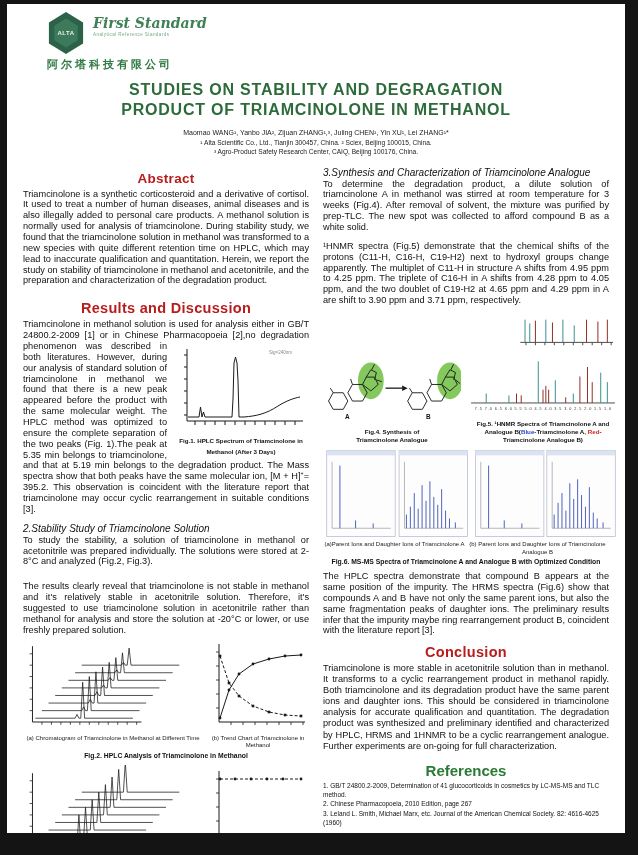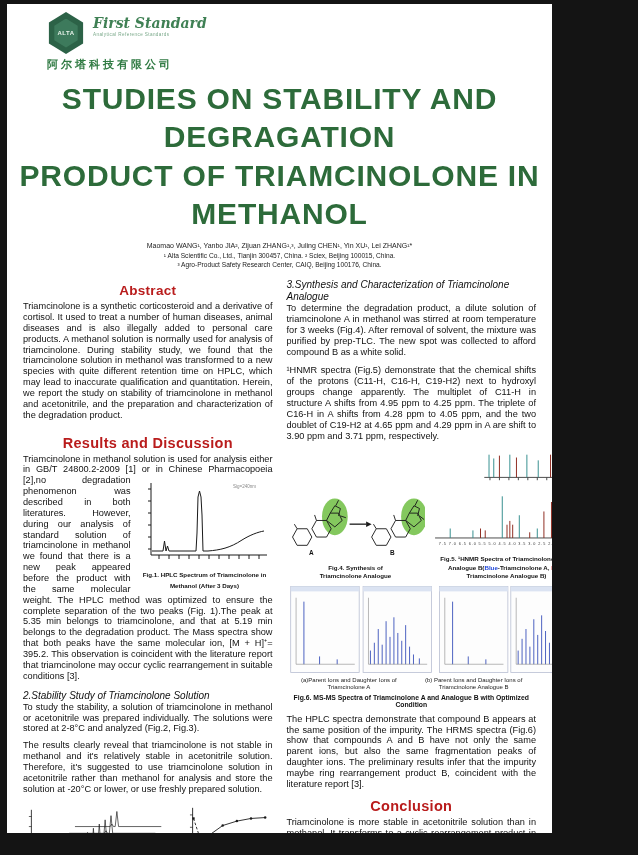--- a/index.html
+++ b/index.html
@@ -1,30 +1,30 @@
 <!DOCTYPE html>
 <html><head>
 <meta charset="utf-8">
 <style>
   * { margin:0; padding:0; box-sizing:border-box; }
   body { background:#0e0e0e; font-family:"Liberation Sans", sans-serif; color:#111; }
   .page { width:638px; height:855px; background:#141414; padding:4px 13px 22px 7px; position:relative; }
-  .poster { width:545px; height:829px; background:#ffffff; overflow:hidden; padding-top:8px; }
+  .poster { width:618px; height:829px; background:#ffffff; overflow:hidden; padding-top:8px; }
 
   
   .logo-wrap { margin-left:40px; width:220px; }
   .logo-top { display:flex; align-items:flex-start; gap:8px; }
   .hex { width:38px; height:42px; background:#2c6247; clip-path:polygon(50% 0,95% 25%,95% 75%,50% 100%,5% 75%,5% 25%); display:flex; align-items:center; justify-content:center; }
   .hex-inner { width:26px; height:29px; clip-path:polygon(50% 0,95% 25%,95% 75%,50% 100%,5% 75%,5% 25%); border:0; background:#3d7a5c; display:flex; align-items:center; justify-content:center; color:#eaf4ec; font-size:6px; font-weight:bold; letter-spacing:.5px; }
   .brand-script { font-family:"DejaVu Serif", serif; font-style:italic; font-weight:bold; color:#3f8054; font-size:14px; line-height:1.1; padding-top:4px; }
   .brand-sub { font-size:4.6px; color:#7aa98a; letter-spacing:.4px; margin-top:1px; }
   .company-cn { color:#2f7a42; font-weight:bold; font-size:11px; letter-spacing:3px; margin-top:3px; }
 
   
-  .title { text-align:center; color:#2d6b3a; font-weight:bold; font-size:30px; letter-spacing:.8px; line-height:1.28; margin-top:8px; }
+  .title { text-align:center; color:#2d6b3a; font-weight:bold; font-size:16px; letter-spacing:.8px; line-height:1.28; margin-top:8px; }
   .authors { text-align:center; font-size:7px; line-height:1.45; margin-top:7px; color:#222; }
   .affil { text-align:center; font-size:6.6px; line-height:1.4; color:#222; }
 
   
   .cols { display:flex; gap:14px; padding:0 16px; margin-top:10px; }
   .col { flex:1; min-width:0; }
 
   .sec-h { text-align:center; color:#b91c1c; font-weight:bold; font-size:14.5px; margin:4px 0 3px; letter-spacing:.3px; }
   p.body { font-size:9.2px; line-height:1.18; text-align:justify; margin-bottom:8px; }
   .ital { font-style:italic; font-size:10px; line-height:1.2; }
@@ -106,21 +106,21 @@
                   <line x1="122" y1="78" x2="122" y2="82"></line>
               </g>
               <path class="chart-stroke" stroke-width="1" d="M15,74 h11 l1.5,-10 l1.5,10 l1.5,-5 l1.5,5 h27 l1,-18 l1,-36 l1.5,-6 l1.5,6 l1,18 l1,36 h5 c12,-1 22,-3 34,-11 c8,-5 16,-8 22,-9"></path>
               <text x="96" y="11" font-size="4.5" fill="#888">Sig=240nm</text>
             </svg>
             <span class="figcap">Fig.1.  HPLC Spectrum of Triamcinolone in Methanol (After 3 Days)</span>
           </span>
           <span>degradation phenomenon was described in both literatures. However, during our analysis of standard solution of triamcinolone in methanol we found that there is a new peak appeared before the product with the same molecular weight. The HPLC method was optimized to ensure the complete separation of the two peaks (Fig. 1).The peak at 5.35 min belongs to triamcinolone, and that at 5.19 min belongs to the degradation product. The Mass spectra show that both peaks have the same molecular ion, [M + H]⁺= 395.2. This observation is coincident with the literature report that triamcinolone may occur cyclic rearrangement in suitable conditions [3].</span></p>
 
         <div class="ital" style="margin-top:6px">2.Stability Study of Triamcinolone Solution</div>
-        <p class="body" style="margin-bottom:6px">To study the stability, a solution of triamcinolone in methanol or acetonitrile was prepared individually. The solutions were stored at 2-8°C and analyzed (Fig.2, Fig.3).</p>
+        <p class="body" style="margin-bottom:14px">To study the stability, a solution of triamcinolone in methanol or acetonitrile was prepared individually. The solutions were stored at 2-8°C and analyzed (Fig.2, Fig.3).</p>
         <p class="body" style="margin-bottom:2px">The results clearly reveal that triamcinolone is not stable in methanol and it's relatively stable in acetonitrile solution. Therefore, it's suggested to use triamcinolone solution in acetonitrile rather than methanol for analysis and store the solution at -20°C or lower, or use freshly prepared solution.</p>
 
         <div class="figrow">
           <svg width="180" height="96" viewBox="0 0 190 100">
             <line x1="10" y1="8" x2="10" y2="88" class="chart-stroke" stroke-width="1"></line>
             <line x1="10" y1="88" x2="125" y2="88" class="chart-stroke" stroke-width="1"></line>
             <g class="chart-stroke" stroke-width="0.8">
               <line x1="7" y1="16" x2="10" y2="16"></line>
                 <line x1="7" y1="28" x2="10" y2="28"></line>
                 <line x1="7" y1="40" x2="10" y2="40"></line>

